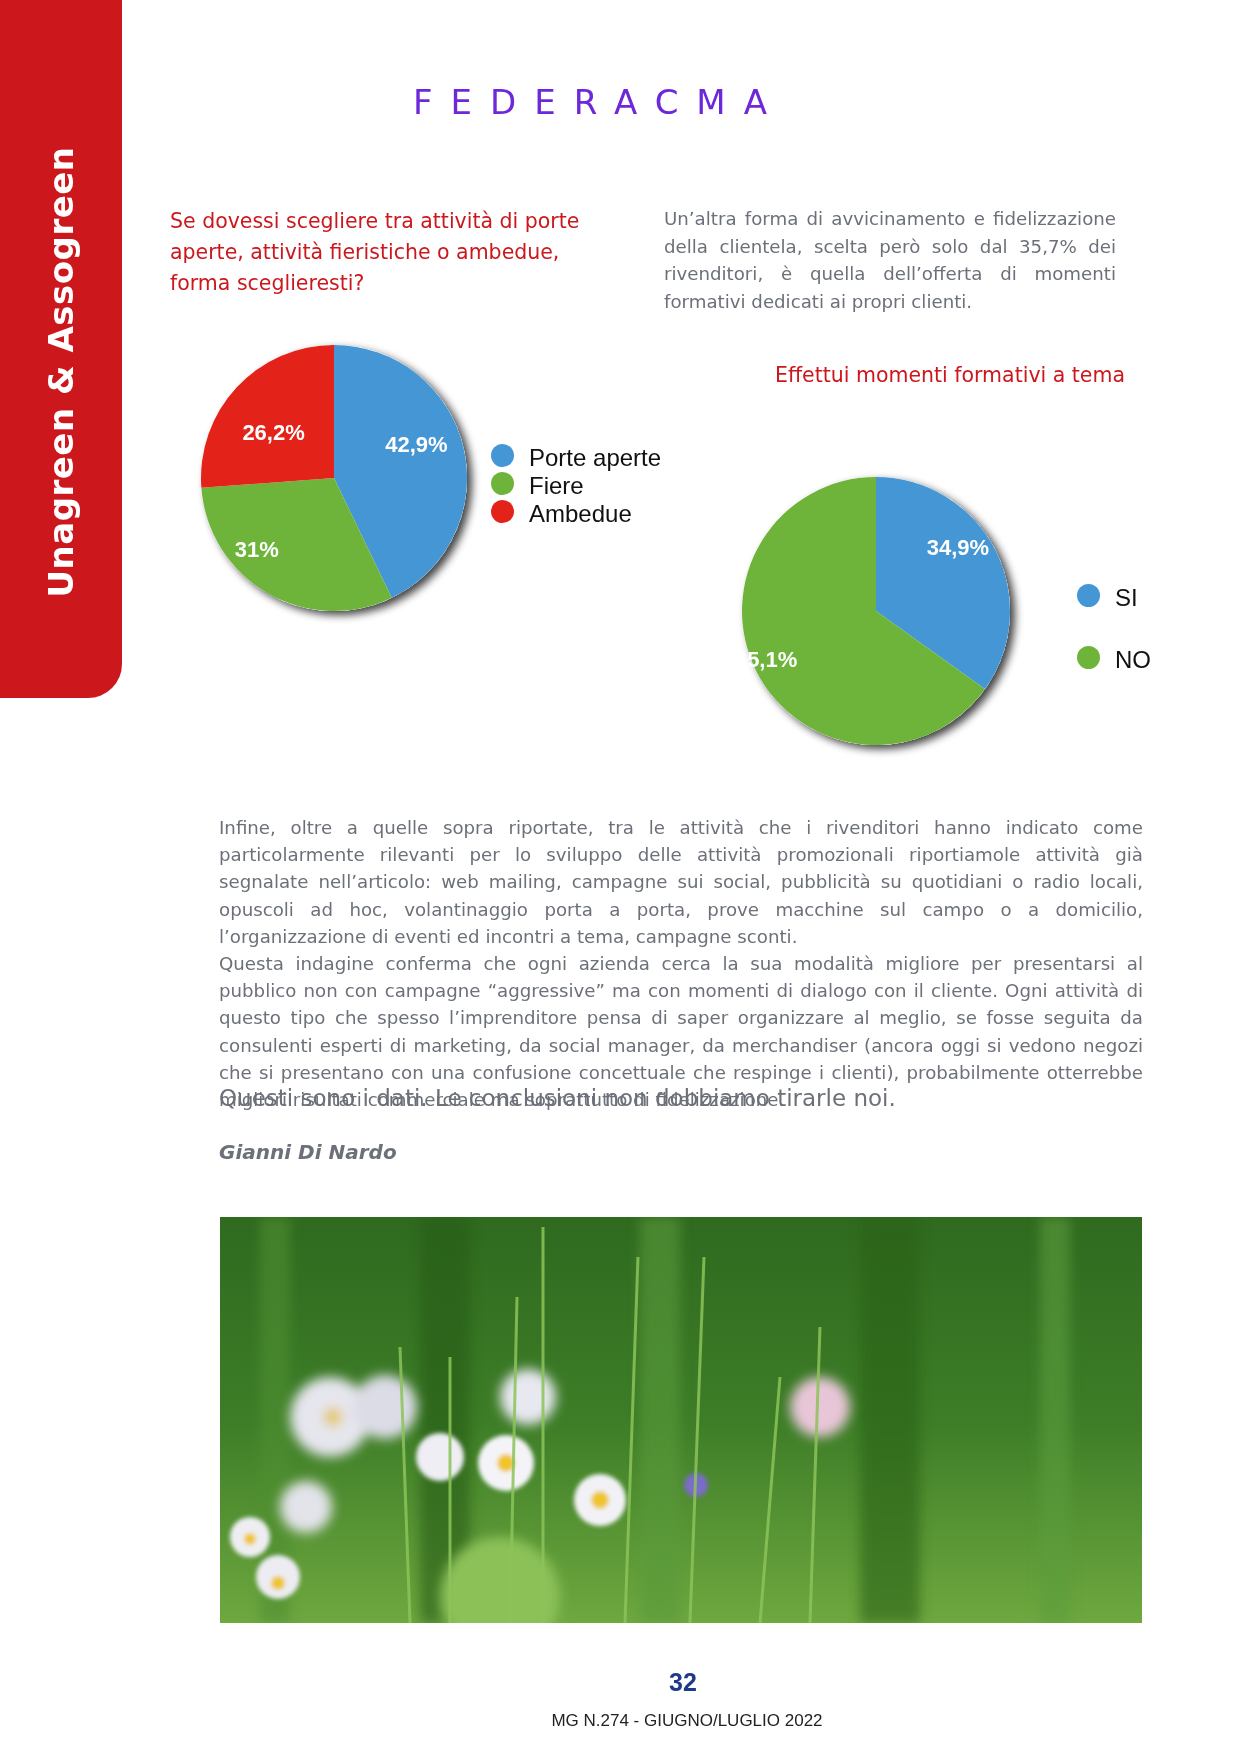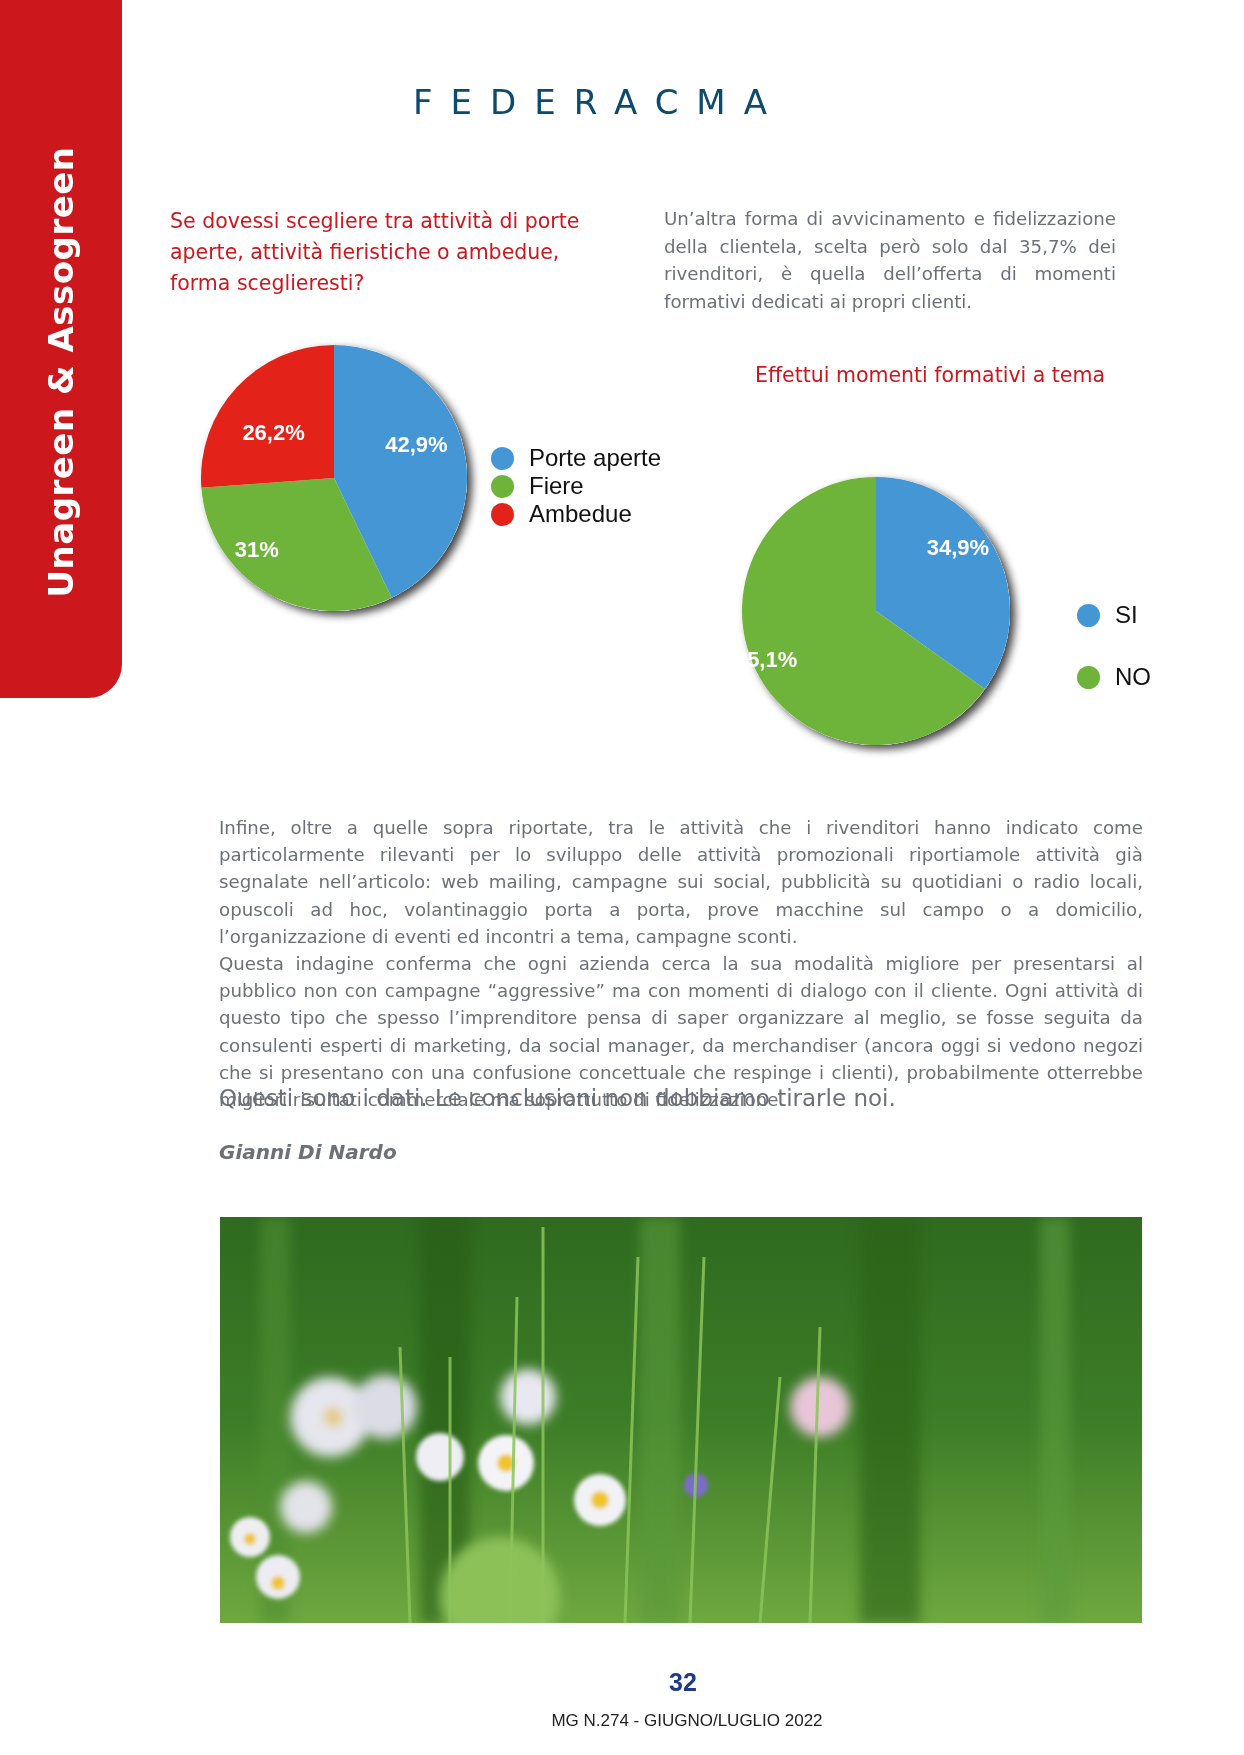--- a/index.html
+++ b/index.html
@@ -3,30 +3,30 @@
 <meta charset="utf-8">
 <style>
   html, body { margin:0; padding:0; }
   body { width:1244px; height:1755px; position:relative; background:#ffffff; overflow:hidden;
          font-family:"DejaVu Sans", sans-serif; }
   .side-tab { position:absolute; left:0; top:0; width:122px; height:698px; background:#cc171d;
               border-bottom-right-radius:34px; }
   .side-tab-text { position:absolute; left:61px; top:372px; transform:translate(-50%,-50%) rotate(-90deg);
                    white-space:nowrap; color:#ffffff; font-weight:bold; font-size:34px; letter-spacing:0.5px; }
   .masthead { position:absolute; left:0; width:1076px; top:82px; text-align:center; padding-left:122px; box-sizing:border-box;
-              color:#0c4a6e; font-size:34px; letter-spacing:18px; font-family:"DejaVu Sans", sans-serif; font-weight:normal; }
+              color:#6d28d9; font-size:34px; letter-spacing:18px; font-family:"DejaVu Sans", sans-serif; font-weight:normal; }
   .q1 { position:absolute; left:170px; top:206px; width:440px; color:#cc171d;
         font-size:20.5px; line-height:31px; }
   .intro { position:absolute; left:664px; top:205px; width:452px; color:#6b7079; font-size:18.2px; line-height:27.5px;
            text-align:justify; }
-  .q2 { position:absolute; left:720px; top:360px; width:420px; text-align:center; color:#cc171d;
+  .q2 { position:absolute; left:740px; top:360px; width:420px; text-align:center; color:#cc171d;
         font-size:20.5px; line-height:31px; }
   svg.pie { position:absolute; left:0; top:0; }
   .legend { position:absolute; font-family:"Liberation Sans", sans-serif; color:#111111; }
-  .legend-item { display:flex; align-items:center; }
+  .legend-item { display:flex; }
   .legend-dot { width:23px; height:23px; border-radius:50%; margin-right:15px; }
   .legend1 { left:491px; top:444px; font-size:24px; }
   .legend1 .legend-item { height:28px; }
   .legend2 { left:1077px; top:584px; font-size:24px; }
   .legend2 .legend-item { height:62px; }
   .body-text { position:absolute; left:219px; top:814px; width:924px; color:#6b7079; font-size:18.2px; line-height:27.2px;
                text-align:justify; }
   .body-text p { margin:0; }
   .closing { position:absolute; left:219px; top:1085px; color:#6b7079; font-size:23px; }
   .author { position:absolute; left:219px; top:1140px; color:#6b7079; font-size:20px; font-style:italic; font-weight:bold; }

